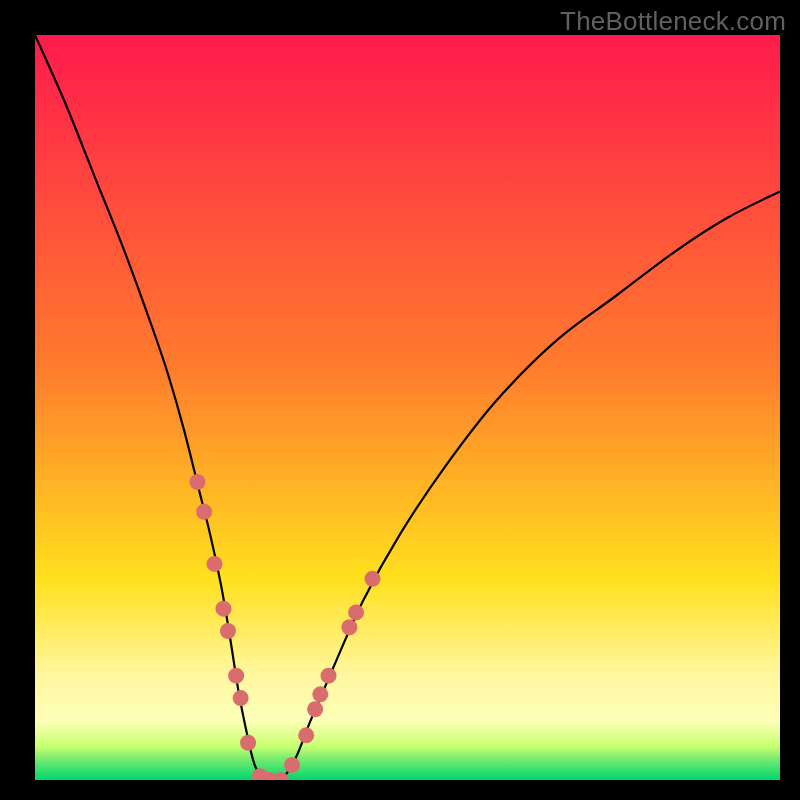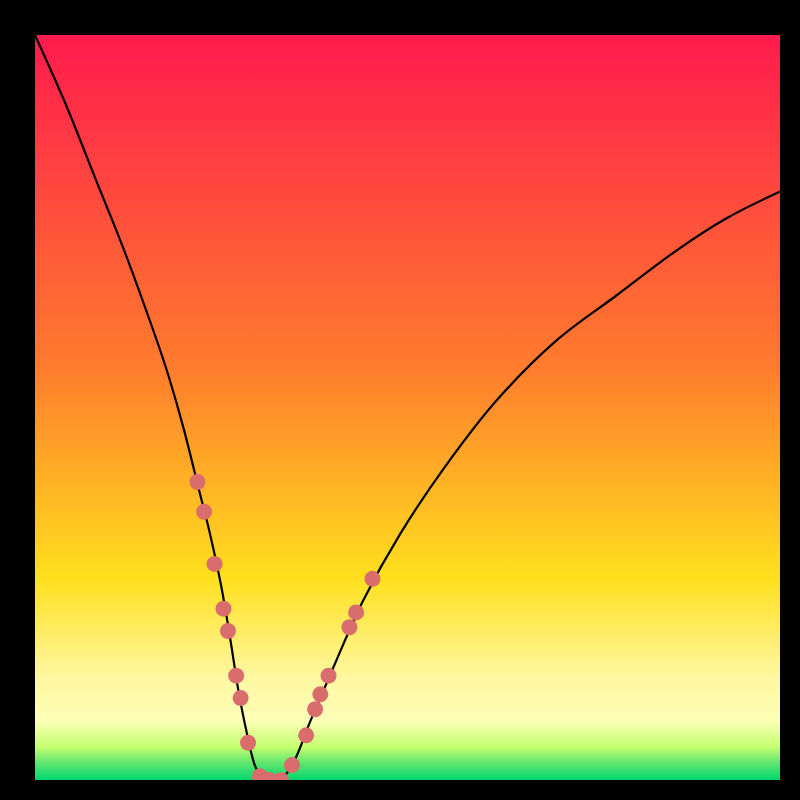--- a/index.html
+++ b/index.html
@@ -41,20 +41,21 @@
     width: 745px;
     height: 745px;
     display: block;
   }
 </style>
 </head>
 <body>
 
 <div class="frame">
 
+  <div class="watermark">TheBottleneck.com</div>
 
   <div class="plot-area">
 
     <svg viewBox="0 0 745 745" preserveAspectRatio="none">
       <defs>
         <linearGradient id="bg-grad" x1="0" y1="0" x2="0" y2="1">
             <stop offset="0%" stop-color="#ff1a4d"></stop>
             <stop offset="45%" stop-color="#ff7d2d"></stop>
             <stop offset="73%" stop-color="#ffe01e"></stop>
             <stop offset="86%" stop-color="#fff7a0"></stop>

